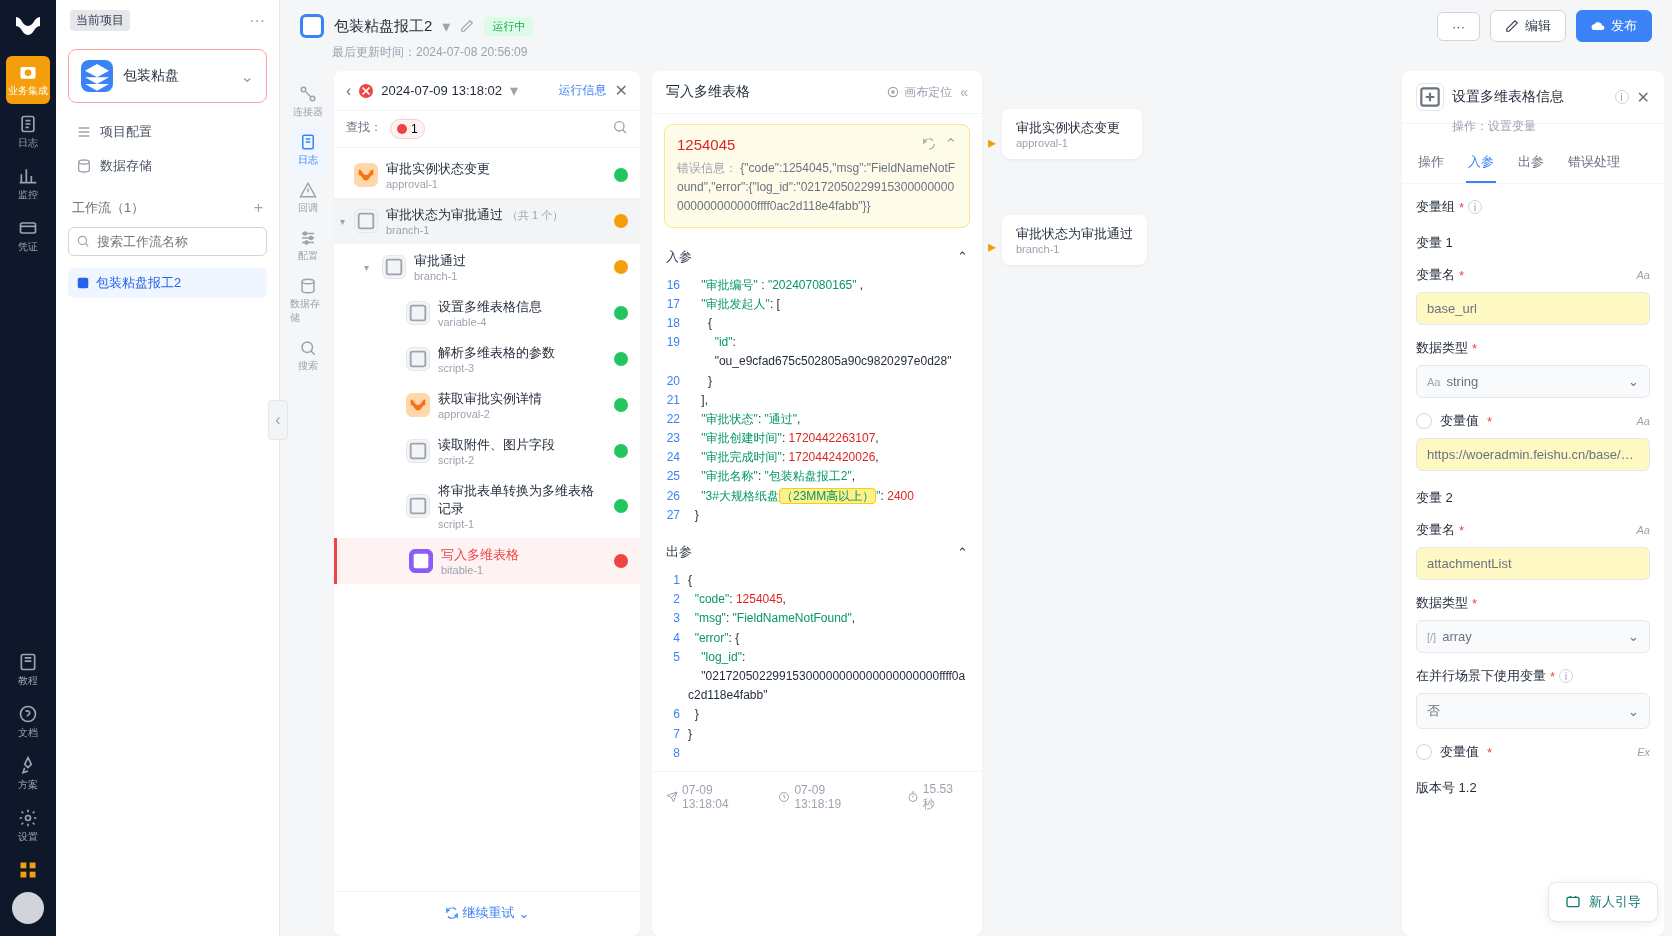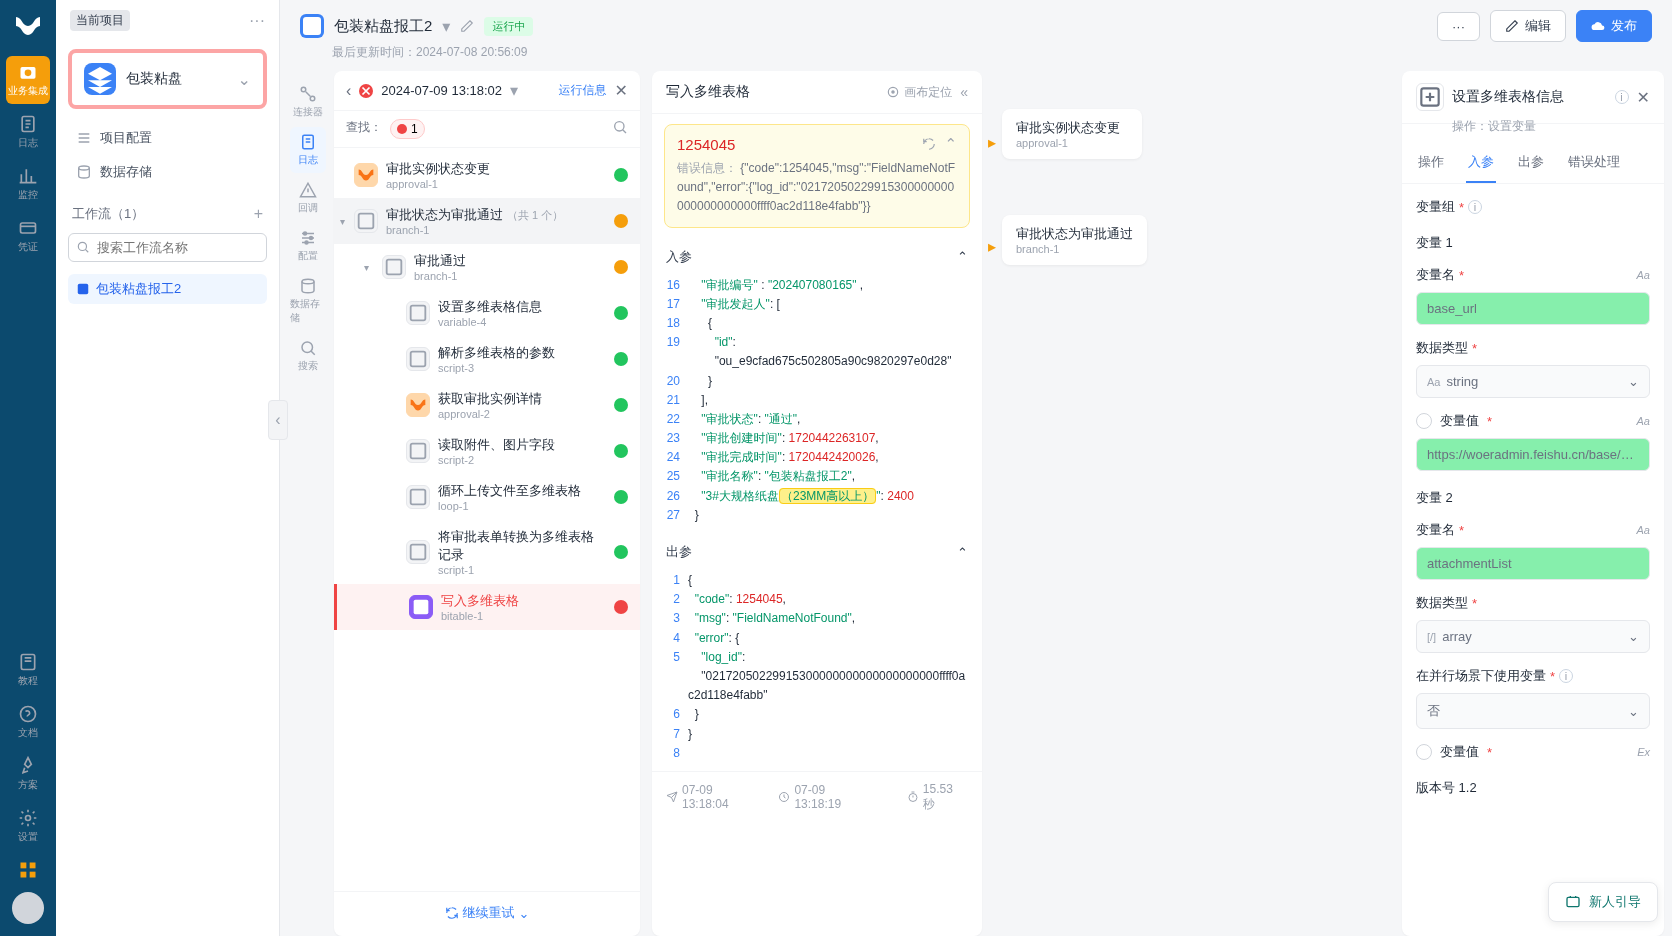--- a/index.html
+++ b/index.html
@@ -1,34 +1,34 @@
 <!DOCTYPE html>
 <html><head>
 <meta charset="utf-8">
 <style>
 * { margin: 0; padding: 0; box-sizing: border-box; font-family: -apple-system, BlinkMacSystemFont, "Segoe UI", "PingFang SC", "Microsoft YaHei", sans-serif; }
 body { background: #f5f6f8; overflow: hidden; height: 936px; width: 1672px; }
 
 .app { display: flex; height: 100%; }
 
 
-.nav-rail { width: 56px; background: #0c4a6e; display: flex; flex-direction: column; align-items: center; padding-top: 8px; gap: 4px; }
+.nav-rail { width: 56px; background: #0f172a; display: flex; flex-direction: column; align-items: center; padding-top: 8px; gap: 4px; }
 .nav-rail-logo { width: 36px; height: 36px; display: flex; align-items: center; justify-content: center; color: #fff; margin-bottom: 8px; }
 .nav-rail-item { width: 44px; padding: 6px 0; display: flex; flex-direction: column; align-items: center; color: #9ca3af; font-size: 10px; cursor: pointer; border-radius: 6px; }
 .nav-rail-item.active { background: #f59e0b; color: #fff; }
 .nav-rail-item .ico { width: 20px; height: 20px; margin-bottom: 2px; }
 .nav-rail-spacer { flex: 1; }
 .nav-rail-avatar { width: 32px; height: 32px; border-radius: 50%; background: #d1d5db; margin-bottom: 12px; }
 
 
 .left-panel { width: 224px; background: #fff; border-right: 1px solid #e5e7eb; display: flex; flex-direction: column; }
 .lp-header { display: flex; align-items: center; justify-content: space-between; padding: 10px 14px; }
 .lp-tag { background: #e5e7eb; color: #374151; font-size: 12px; padding: 2px 6px; border-radius: 4px; }
 .lp-more { color: #9ca3af; cursor: pointer; }
-.lp-card { margin: 8px 12px; border: 4px solid #fca5a5; border-radius: 8px; padding: 10px 12px; display: flex; align-items: center; gap: 10px; cursor: pointer; }
+.lp-card { margin: 8px 12px; border: 1px solid #fca5a5; border-radius: 8px; padding: 10px 12px; display: flex; align-items: center; gap: 10px; cursor: pointer; }
 .lp-card-icon { width: 32px; height: 32px; background: #3b82f6; border-radius: 8px; display: flex; align-items: center; justify-content: center; color: #fff; }
 .lp-card-title { font-size: 14px; color: #1f2937; flex: 1; }
 .lp-card-chev { color: #9ca3af; }
 .lp-menu { padding: 4px 12px; }
 .lp-menu-item { display: flex; align-items: center; gap: 8px; padding: 8px 8px; font-size: 13px; color: #4b5563; cursor: pointer; border-radius: 4px; }
 .lp-section { padding: 12px 16px 4px; display: flex; align-items: center; justify-content: space-between; font-size: 13px; color: #6b7280; }
 .lp-add { color: #9ca3af; cursor: pointer; font-size: 16px; }
 .lp-search { margin: 6px 12px; position: relative; }
 .lp-search input { width: 100%; padding: 6px 8px 6px 28px; border: 1px solid #d1d5db; border-radius: 6px; font-size: 13px; outline: none; }
 .lp-search .sico { position: absolute; left: 8px; top: 7px; color: #9ca3af; }
@@ -134,21 +134,21 @@
 .rp-head-close { color: #6b7280; cursor: pointer; }
 .rp-sub { padding: 0 14px 8px 50px; font-size: 12px; color: #9ca3af; margin-top: -6px; }
 .rp-tabs { display: flex; padding: 0 14px; gap: 20px; border-bottom: 1px solid #f3f4f6; }
 .rp-tab { padding: 10px 2px; font-size: 13px; color: #6b7280; cursor: pointer; border-bottom: 2px solid transparent; }
 .rp-tab.active { color: #3b82f6; border-bottom-color: #3b82f6; }
 .rp-body { padding: 14px; }
 .rp-field-label { font-size: 13px; color: #1f2937; display: flex; align-items: center; gap: 4px; margin-bottom: 8px; margin-top: 14px; }
 .rp-field-label:first-child { margin-top: 0; }
 .rp-req { color: #ef4444; }
 .rp-suffix { margin-left: auto; color: #9ca3af; font-size: 11px; font-style: italic; }
-.rp-input { width: 100%; padding: 8px 10px; border: 1px solid #e5e7eb; background: #86efac; border-radius: 6px; font-size: 13px; color: #6b7280; }
+.rp-input { width: 100%; padding: 8px 10px; border: 1px solid #e5e7eb; background: #fef9c3; border-radius: 6px; font-size: 13px; color: #6b7280; }
 .rp-select { width: 100%; padding: 8px 10px; border: 1px solid #e5e7eb; background: #f9fafb; border-radius: 6px; font-size: 13px; color: #6b7280; display: flex; align-items: center; cursor: pointer; }
 .rp-select .sp { flex: 1; }
 .rp-radio-row { display: flex; align-items: center; gap: 8px; }
 .rp-radio { width: 16px; height: 16px; border: 1.5px solid #d1d5db; border-radius: 50%; }
 
 
 .fab { position: absolute; right: 14px; bottom: 14px; background: #fff; border: 1px solid #e5e7eb; border-radius: 8px; padding: 10px 16px; display: flex; align-items: center; gap: 8px; font-size: 13px; color: #0f766e; cursor: pointer; box-shadow: 0 2px 8px rgba(0,0,0,0.08); }
 
 svg { width: 100%; height: 100%; }
 </style>
@@ -464,32 +464,20 @@
             </div>
             <div class="log-node indent2">
               <span class="log-node-ico gray">
                 <svg viewBox="0 0 24 24" width="14" height="14" fill="none" stroke="#9ca3af" stroke-width="2">
                   <rect x="4" y="4" width="16" height="16" rx="2"></rect>
                 </svg>
               </span>
               <span class="log-node-txt">
                 <div class="log-node-title">读取附件、图片字段</div>
                 <div class="log-node-sub">script-2</div>
-              </span>
-              <span class="log-node-status ok"></span>
-            </div>
-            <div class="log-node indent2">
-              <span class="log-node-ico gray">
-                <svg viewBox="0 0 24 24" width="14" height="14" fill="none" stroke="#9ca3af" stroke-width="2">
-                  <rect x="4" y="4" width="16" height="16" rx="2"></rect>
-                </svg>
-              </span>
-              <span class="log-node-txt">
-                <div class="log-node-title">循环上传文件至多维表格</div>
-                <div class="log-node-sub">loop-1</div>
               </span>
               <span class="log-node-status ok"></span>
             </div>
             <div class="log-node indent2">
               <span class="log-node-ico gray">
                 <svg viewBox="0 0 24 24" width="14" height="14" fill="none" stroke="#9ca3af" stroke-width="2">
                   <rect x="4" y="4" width="16" height="16" rx="2"></rect>
                 </svg>
               </span>
               <span class="log-node-txt">

